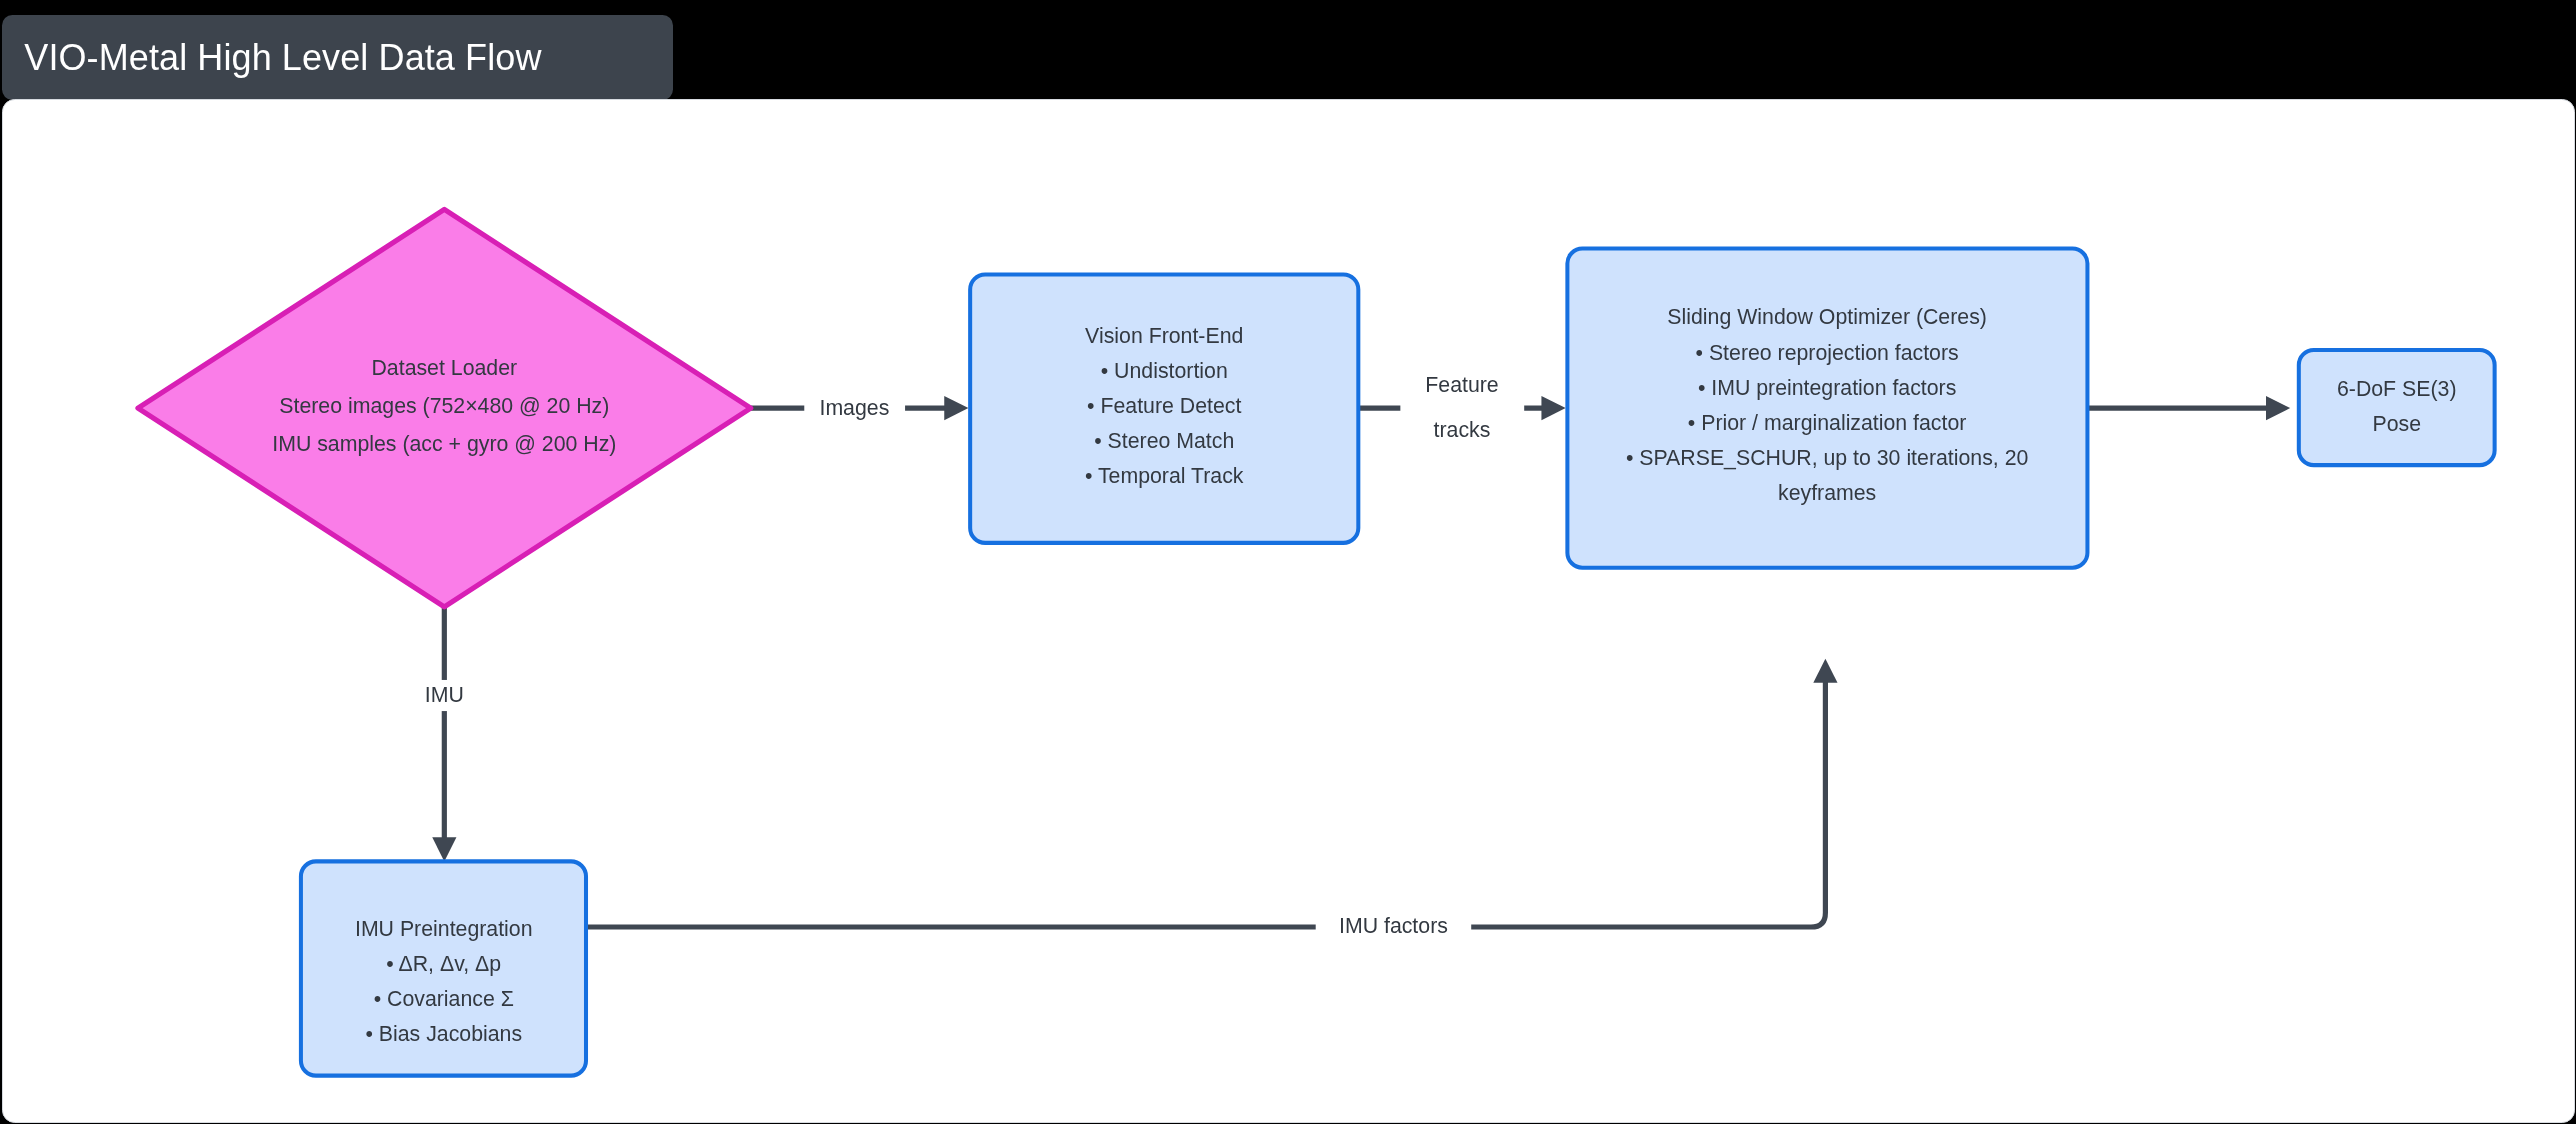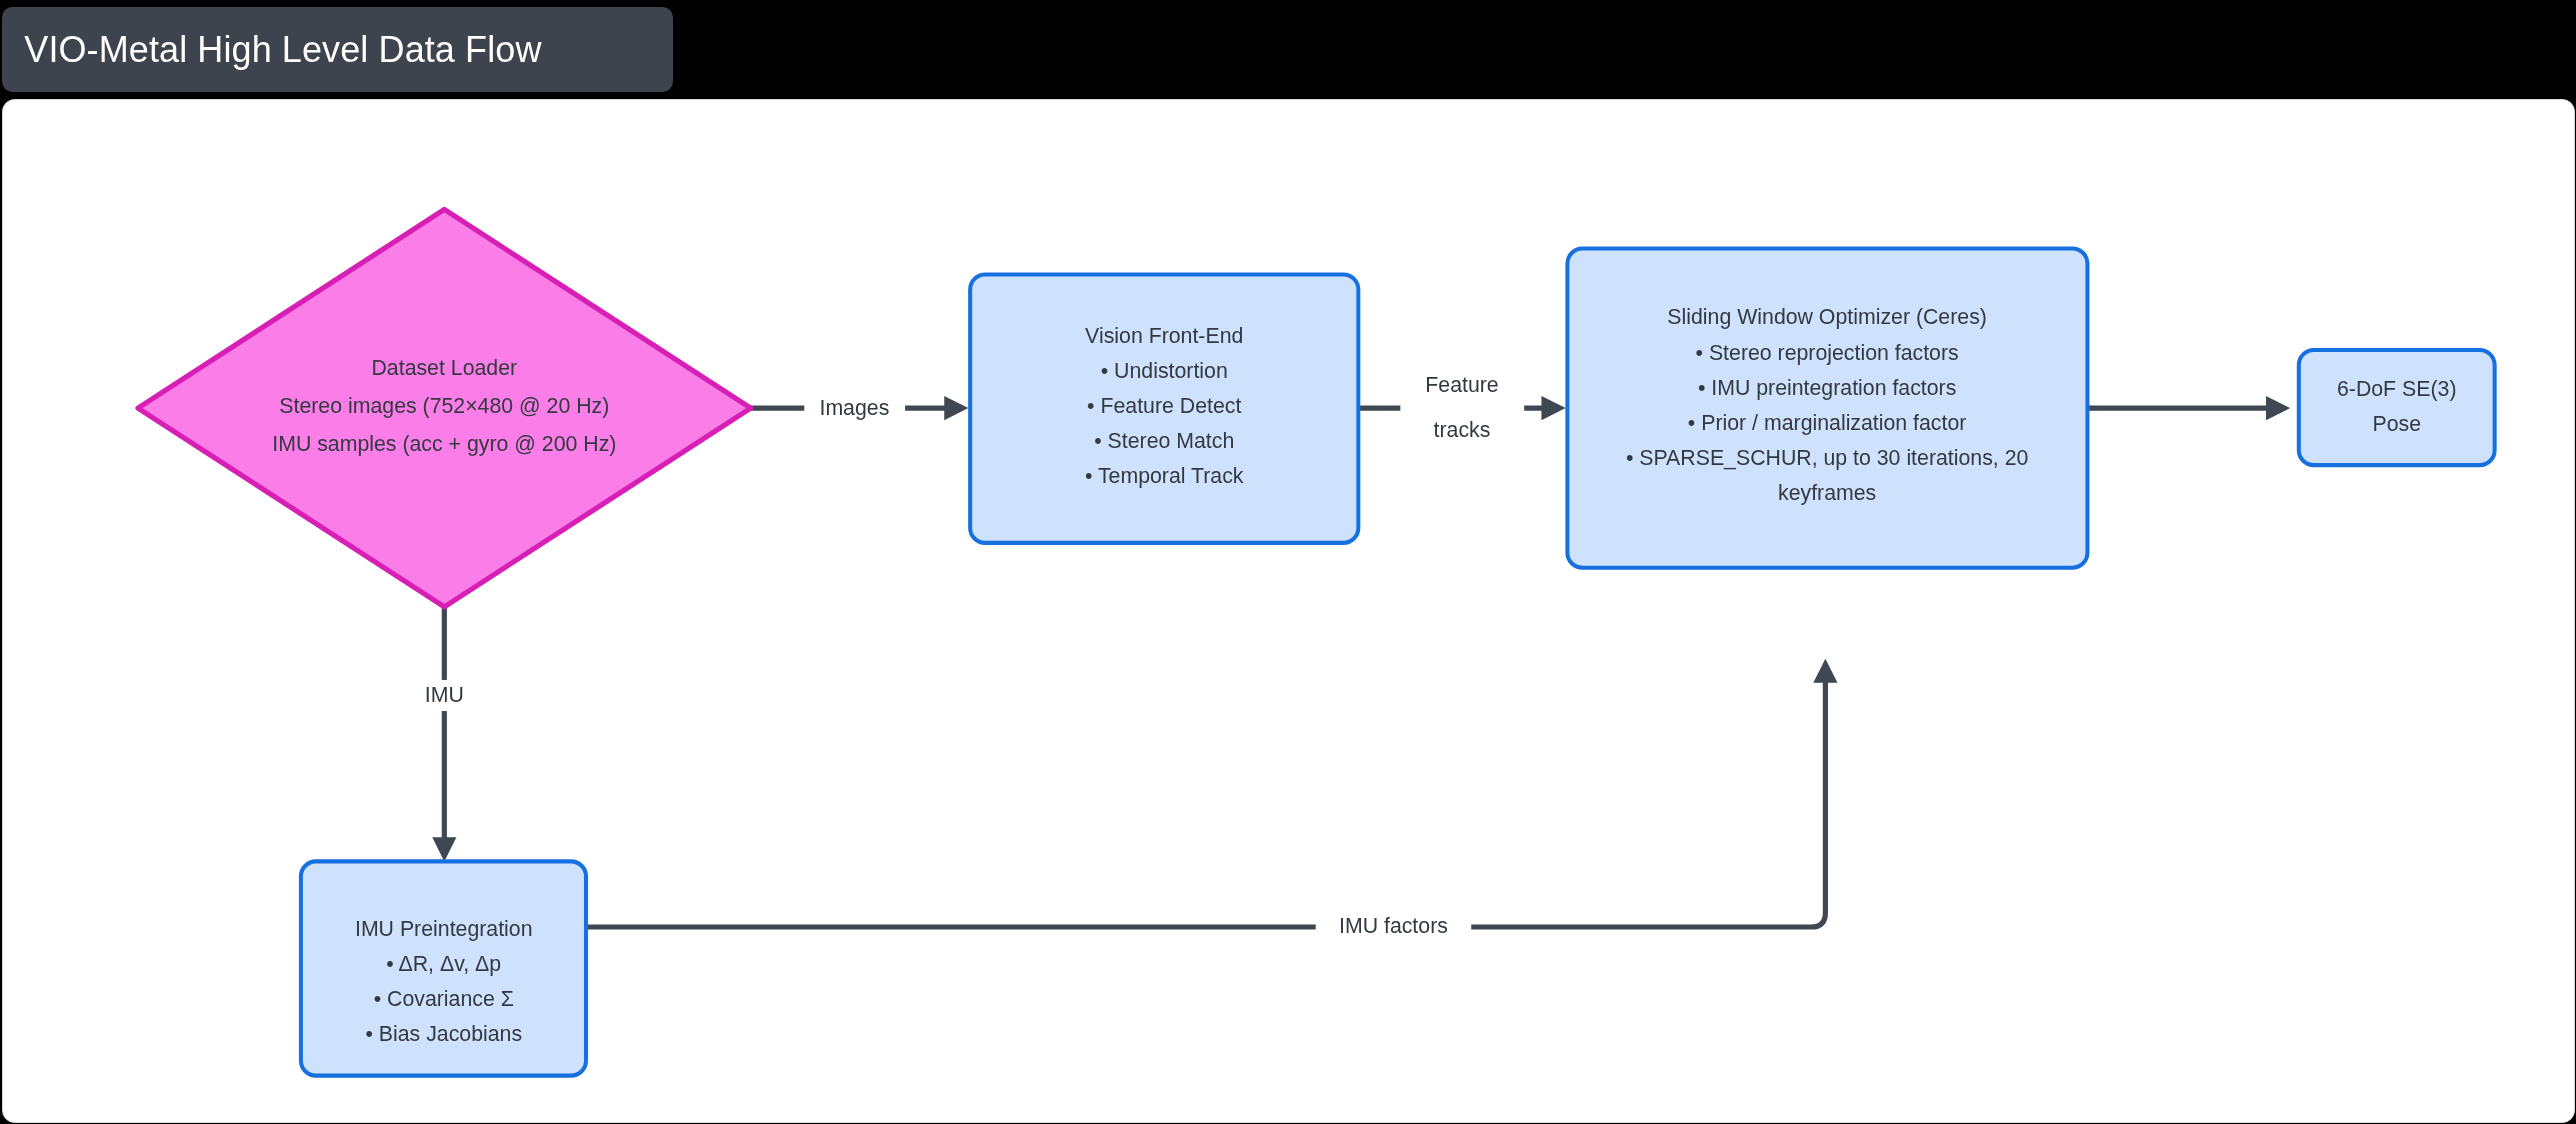--- a/index.html
+++ b/index.html
@@ -16,21 +16,21 @@
   #root {
     position: relative;
     width: 2576px;
     height: 1125px;
     background: #000000;
   }
   
   #title-chip {
     position: absolute;
     left: 2.3px;
-    top: 7px;
+    top: 15px;
     width: 671px;
     height: 85px;
     background: #3d444d;
     border-radius: 10.4px;
     display: flex;
     align-items: center;
     padding-left: 22px;
     box-sizing: border-box;
   }
   #title-text {

